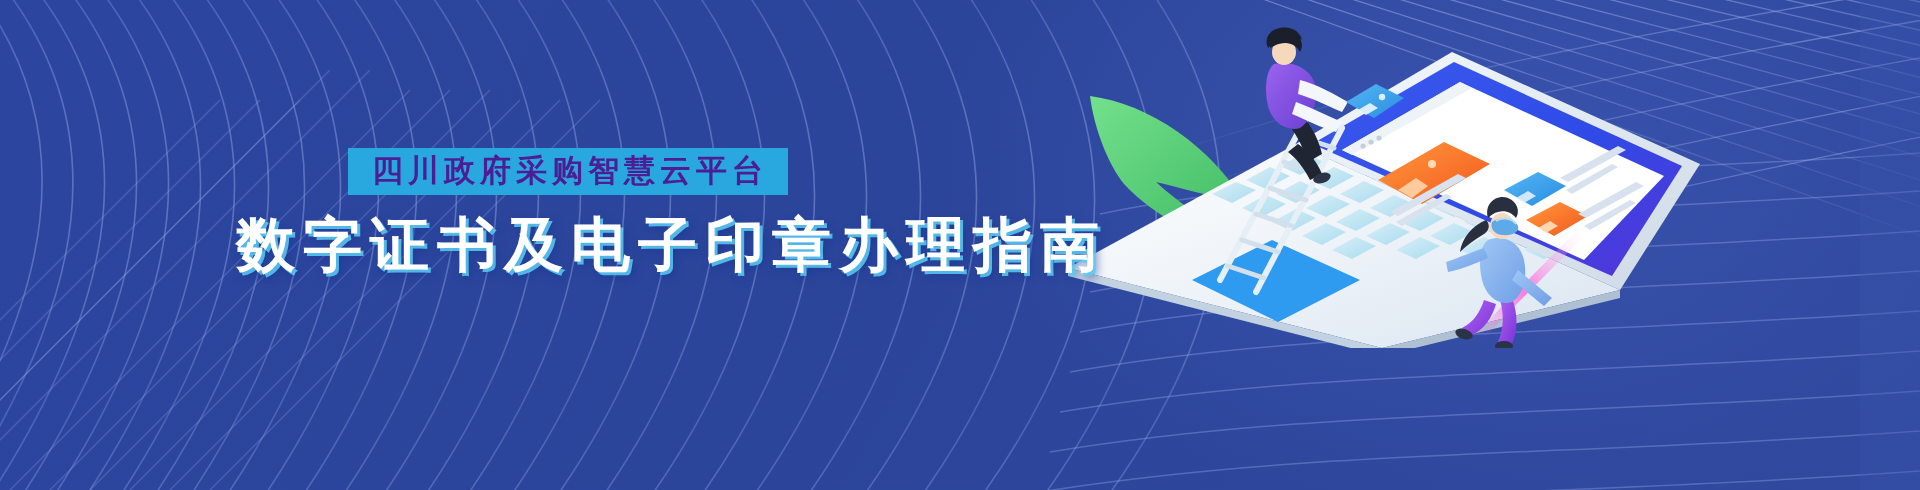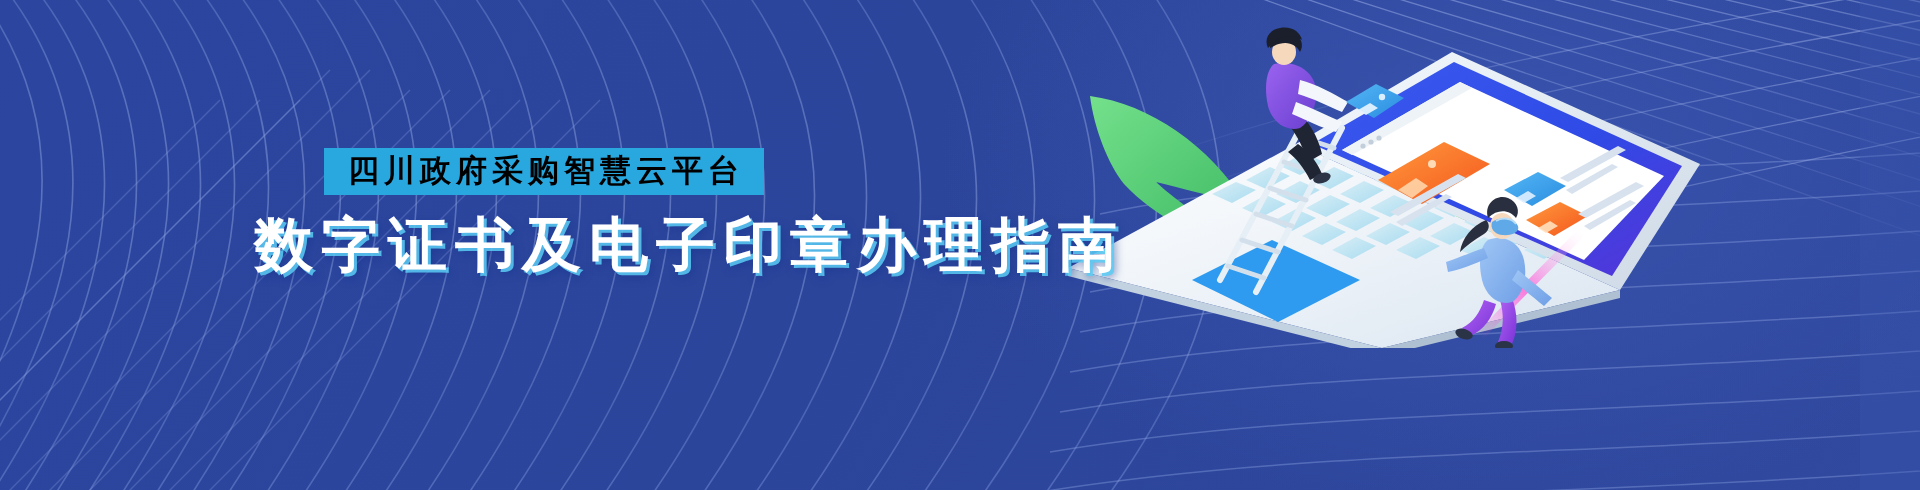--- a/index.html
+++ b/index.html
@@ -29,41 +29,40 @@
   
   .text-block {
     position:absolute;
     left:236px; top:148px;
     width:800px;
     z-index:6;
   }
   .badge {
     display:inline-block;
     background:#29a8e0;
-    color:#000000;
+    color:#4c1d95;
     font-size:31px;
     font-weight:bold;
     letter-spacing:5px;
     padding:7px 20px 9px 24px;
     line-height:1;
-    margin-left:88px;
+    margin-left:112px;
     white-space:nowrap;
   }
   .headline {
     margin-top:17px;
     color:#ffffff;
     font-size:59px;
     font-weight:bold;
     letter-spacing:8px;
     line-height:1.12;
     white-space:nowrap;
     text-shadow:
        3px 3px 0 rgba(90,205,245,0.85),
        4px 5px 8px rgba(20,50,140,0.55);
-    margin-left: 18px;
   }
 
   
   .illustration {
     position:absolute;
     left:1060px; top:18px;
     width:640px; height:330px;
     z-index:5;
   }
   .illustration svg { display:block; width:640px; height:330px; }

